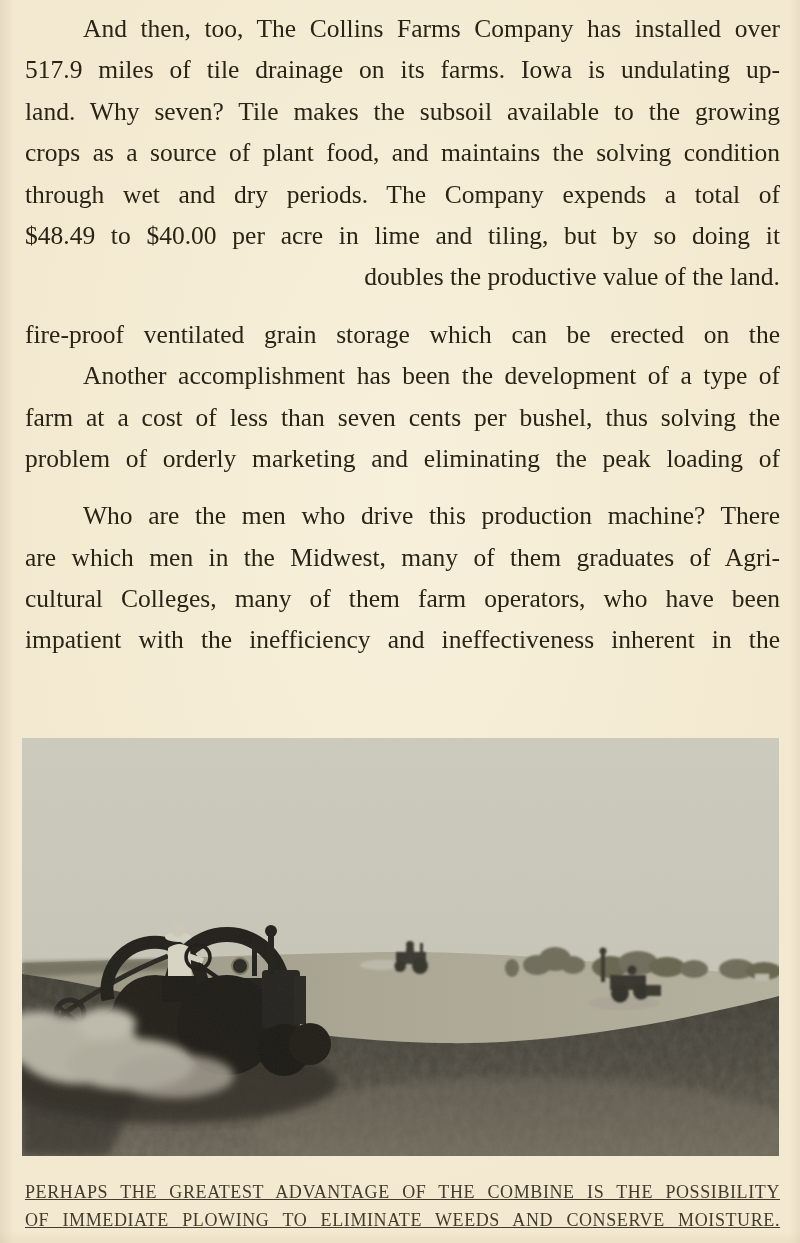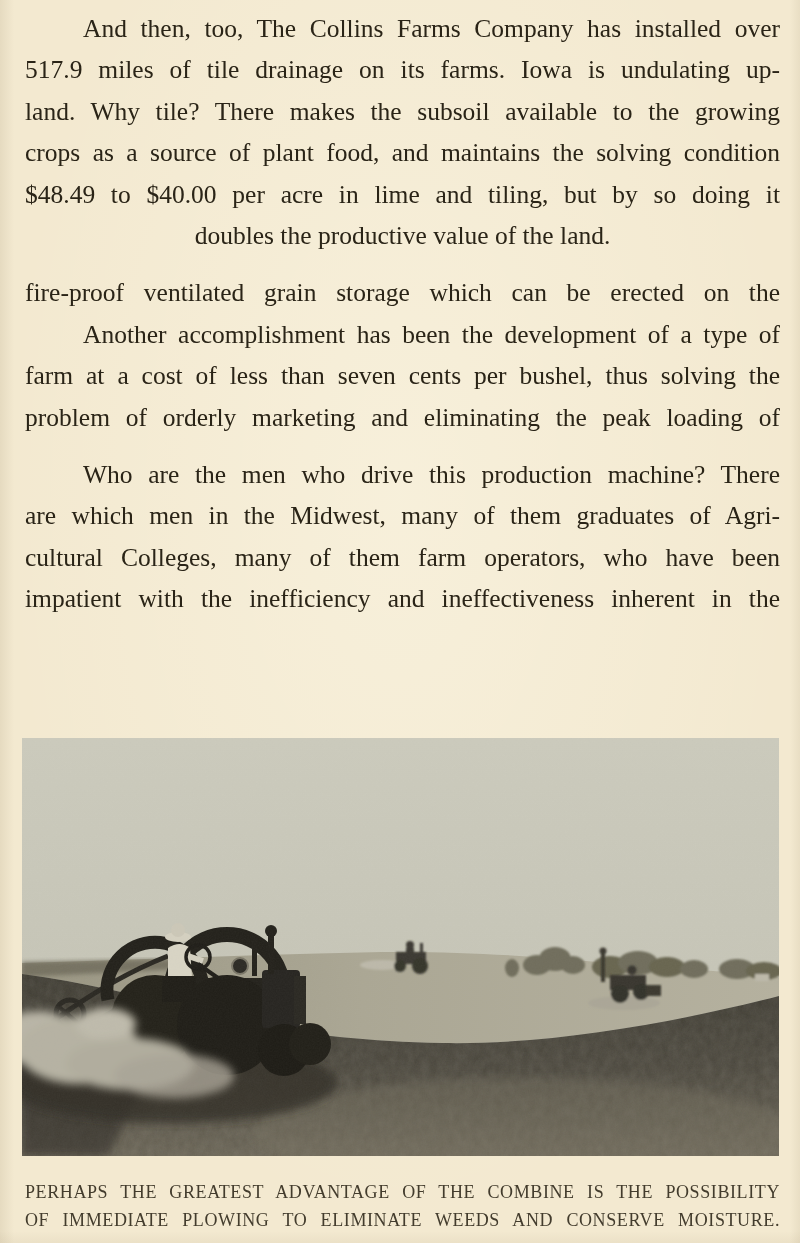--- a/index.html
+++ b/index.html
@@ -15,43 +15,44 @@
     overflow:hidden;
   }
   .textblock{position:absolute;left:25px;top:8px;width:755px;color:#2a2417;}
   .para{margin:0 0 16px 0;}
   .jline{
     height:41.4px;line-height:41.4px;overflow:hidden;
     font-size:25.5px;text-align:justify;white-space:normal;
   }
   .jline::after{content:"";display:inline-block;width:100%;height:0;}
   .jline.first{text-indent:58px;}
-  .jline.endline{text-align:center;}
+  .jline.endline{text-align:right;}
   .jline.endline::after{content:none;}
   .photo{position:absolute;left:22px;top:738px;width:757px;height:418px;}
   .photo svg{display:block;width:757px;height:418px;}
   .caption{position:absolute;left:25px;top:1178px;width:755px;color:#433c2d;}
   .capline{
     height:28px;line-height:28px;overflow:hidden;
-    font-size:18px;letter-spacing:0.6px;text-align:justify;
+    font-size:18px;letter-spacing:0.6px;text-align:justify;text-decoration:underline;
   }
   .capline::after{content:"";display:inline-block;width:100%;height:0;}
 </style>
 </head>
 <body>
 
 <div class="page">
 
   <div class="textblock">
 
     <div class="para">
       <div class="jline first">And then, too, The Collins Farms Company has installed over</div>
       <div class="jline">517.9 miles of tile drainage on its farms. Iowa is undulating up-</div>
-      <div class="jline">land. Why tile? There makes the subsoil available to the growing</div>
+      <div class="jline">land. Why seven? Tile makes the subsoil available to the growing</div>
       <div class="jline">crops as a source of plant food, and maintains the solving condition</div>
+      <div class="jline">through wet and dry periods. The Company expends a total of</div>
       <div class="jline">$48.49 to $40.00 per acre in lime and tiling, but by so doing it</div>
       <div class="jline endline">doubles the productive value of the land.</div>
     </div>
 
     <div class="para">
       <div class="jline">fire-proof ventilated grain storage which can be erected on the</div>
       <div class="jline first">Another accomplishment has been the development of a type of</div>
       <div class="jline">farm at a cost of less than seven cents per bushel, thus solving the</div>
       <div class="jline">problem of orderly marketing and eliminating the peak loading of</div>
     </div>

